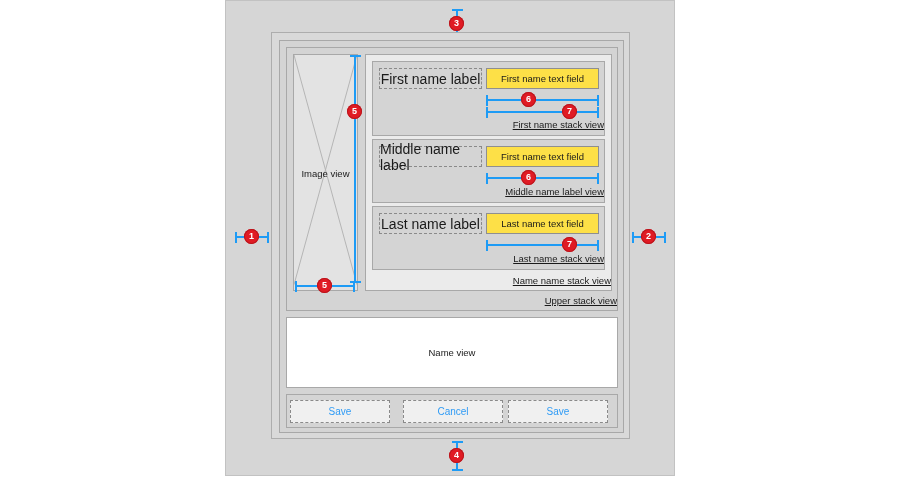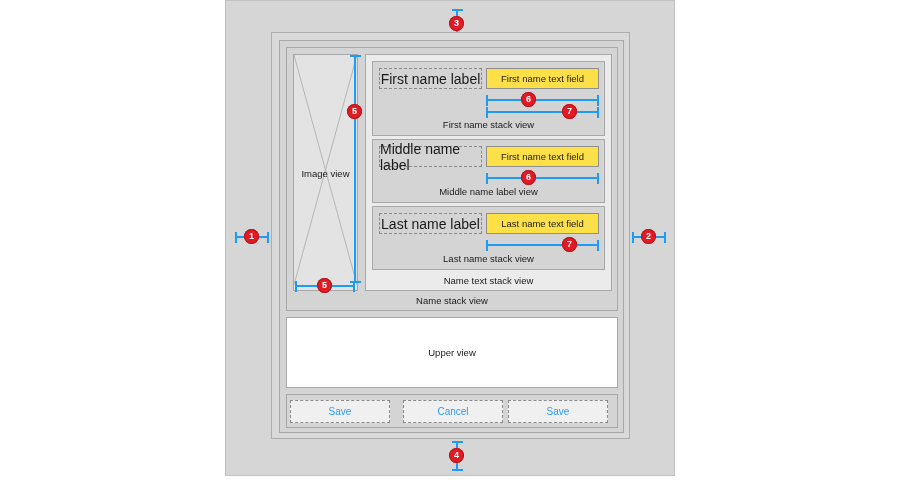--- a/index.html
+++ b/index.html
@@ -45,24 +45,25 @@
     position: absolute;
     left: 6px; top: 6px;
     width: 332px; height: 264px;
     background: #d4d4d4;
     border: 1px solid #a8a8a8;
     box-sizing: border-box;
   }
   .stack-caption {
     position: absolute;
     left: 0; right: 0;
-    text-align: center;
+    text-align: right;
     font-size: 9.5px;
     color: #1a1a1a;
     white-space: nowrap;
+    text-decoration: underline;
   }
 
   
   #image-view {
     position: absolute;
     left: 6px; top: 6px;
     width: 65px; height: 237px;
     background: #e3e3e3;
     border: 1px solid #a8a8a8;
     box-sizing: border-box;
@@ -307,27 +308,27 @@
             <div class="meas meas-h" style="left:113px; top:31px; width:113px; height:14px;">
               <div class="bar"></div>
               <div class="cap l"></div>
               <div class="cap r"></div>
             </div>
             <div class="badge" style="left:189px; top:30px;">7</div>
 
             <div class="stack-caption" style="bottom:5px;">Last name stack view</div>
           </div>
 
-          <div class="stack-caption" style="bottom:4px;">Name text stack view</div>
+          <div class="stack-caption" style="bottom:4px;">Name name stack view</div>
         </div>
 
-        <div class="stack-caption" style="bottom:4px;">Name stack view</div>
+        <div class="stack-caption" style="bottom:4px;">Upper stack view</div>
       </div>
 
-      <div id="text-view">Upper view</div>
+      <div id="text-view">Name view</div>
 
       <div id="button-bar">
         <div class="btn" style="left:3px;">Save</div>
         <div class="btn" style="left:116px;">Cancel</div>
         <div class="btn" style="left:221px;">Save</div>
       </div>
 
     </div>
   </div>
 </div>

